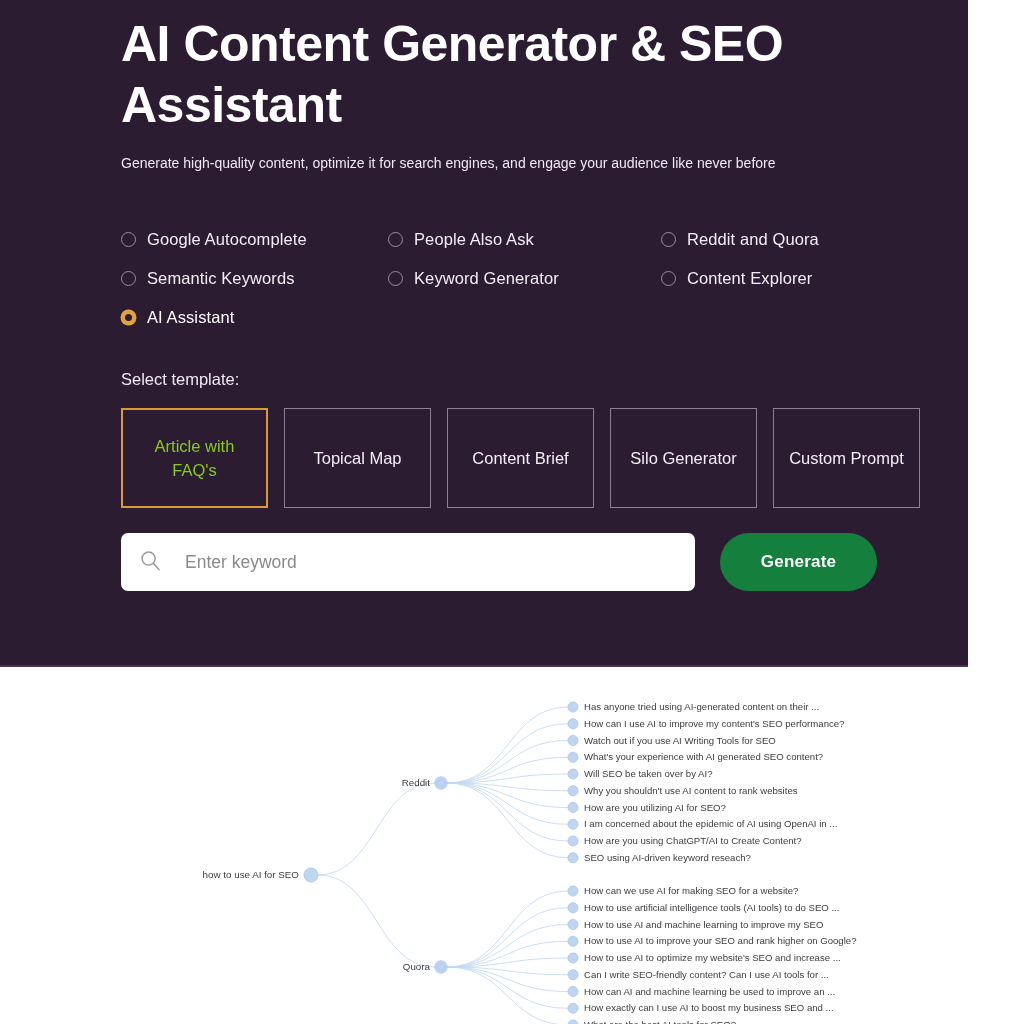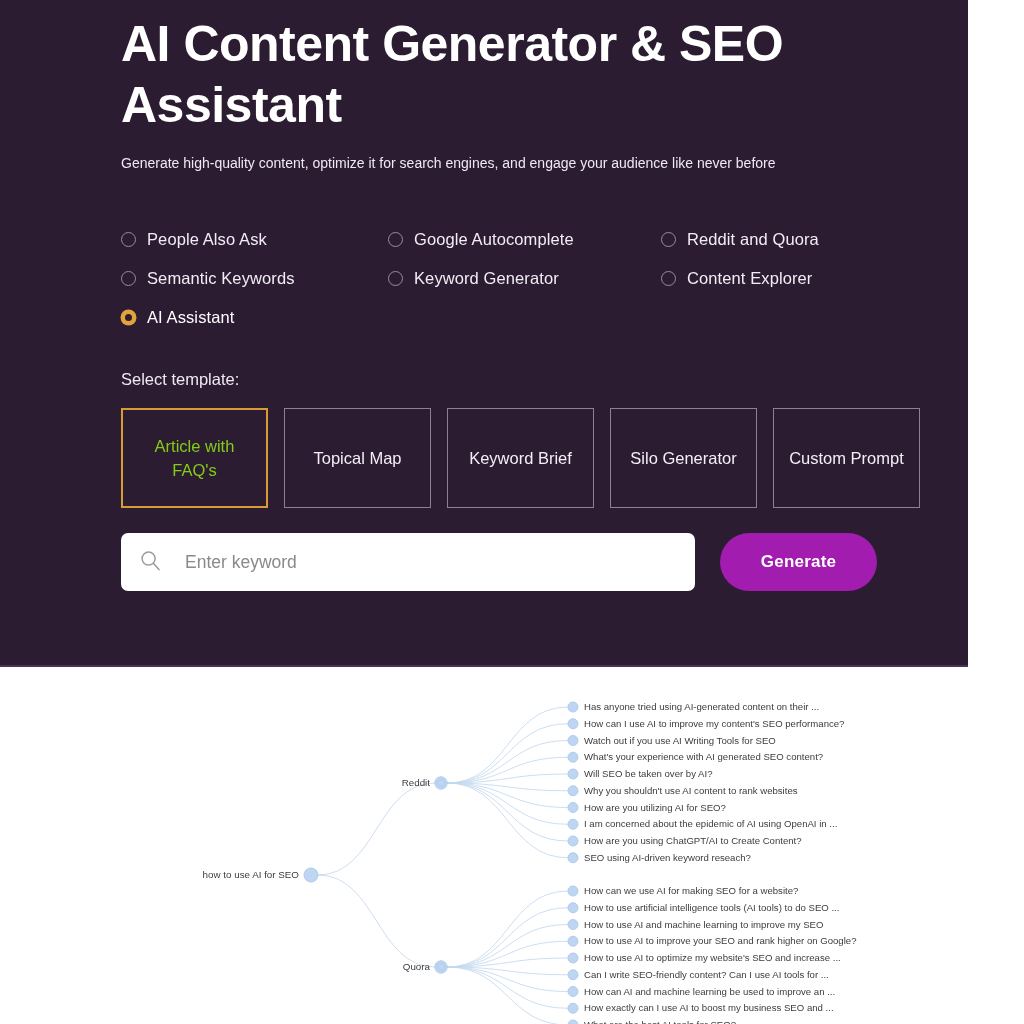--- a/index.html
+++ b/index.html
@@ -160,21 +160,21 @@
     font-family: "Liberation Sans", sans-serif;
     background: transparent;
     width: 480px;
   }
   .search-input::placeholder { color: #8a8a8a; }
 
   .generate-btn {
     width: 157px;
     height: 58px;
     border-radius: 29px;
-    background: #a21caf;
+    background: #15803d;
     border: none;
     color: #ffffff;
     font-size: 17px;
     font-weight: bold;
     cursor: pointer;
     font-family: "Liberation Sans", sans-serif;
     letter-spacing: 0.2px;
   }
 
   
@@ -211,26 +211,26 @@
     <div class="hero-inner">
 
       <h1 class="page-title">AI Content Generator &amp; SEO Assistant</h1>
 
       <p class="page-subtitle">Generate high-quality content, optimize it for search engines, and engage your audience like never before</p>
 
       <div class="radio-grid">
 
         <div class="radio-item">
           <span class="radio-dot"></span>
+          <span class="radio-label">Google Autocomplete</span>
+        </div>
+
+        <div class="radio-item">
+          <span class="radio-dot"></span>
           <span class="radio-label">People Also Ask</span>
-        </div>
-
-        <div class="radio-item">
-          <span class="radio-dot"></span>
-          <span class="radio-label">Google Autocomplete</span>
         </div>
 
         <div class="radio-item">
           <span class="radio-dot"></span>
           <span class="radio-label">Reddit and Quora</span>
         </div>
 
         <div class="radio-item">
           <span class="radio-dot"></span>
           <span class="radio-label">Semantic Keywords</span>
@@ -251,21 +251,21 @@
           <span class="radio-label">AI Assistant</span>
         </div>
 
       </div>
 
       <div class="select-template-label">Select template:</div>
 
       <div class="template-row">
         <div class="template-card active">Article with FAQ's</div>
         <div class="template-card">Topical Map</div>
-        <div class="template-card">Keyword Brief</div>
+        <div class="template-card">Content Brief</div>
         <div class="template-card">Silo Generator</div>
         <div class="template-card">Custom Prompt</div>
       </div>
 
       <div class="search-row">
         <div class="search-box">
           <span class="search-icon">
             <svg width="21" height="21" viewBox="0 0 21 21">
               <circle cx="8.6" cy="8.6" r="6.5" fill="none" stroke="#9b9b9b" stroke-width="1.5"></circle>
               <line x1="13.3" y1="13.3" x2="19" y2="19.6" stroke="#9b9b9b" stroke-width="1.5" stroke-linecap="round"></line>

